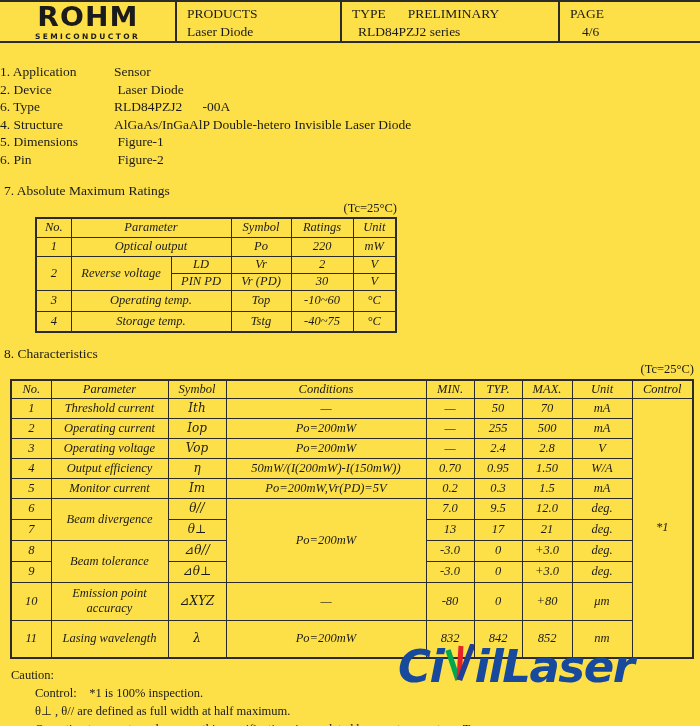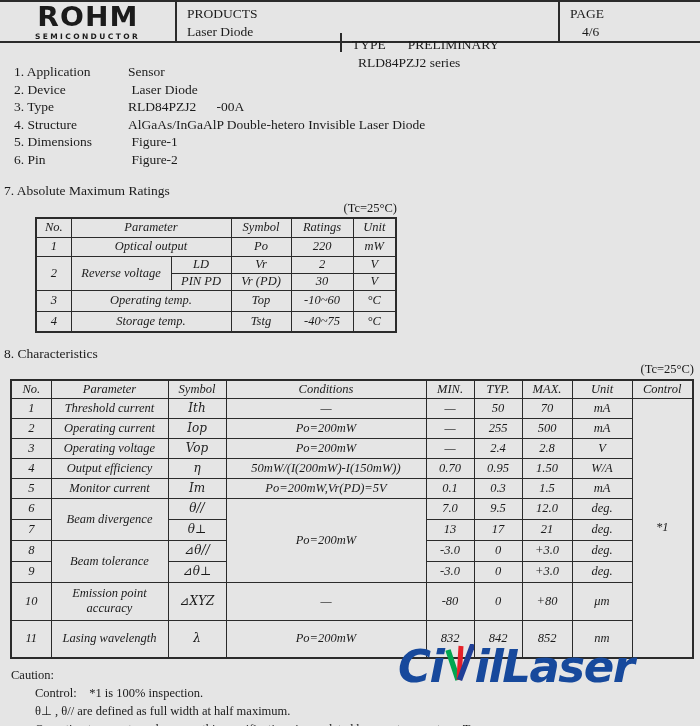--- a/index.html
+++ b/index.html
@@ -5,21 +5,21 @@
   * { box-sizing: border-box; }
   html, body { margin: 0; padding: 0; }
   body {
     width: 700px; height: 726px;
     background: #ffffff;
     font-family: "Liberation Serif", serif;
     color: #1b1b1b;
     position: relative;
     overflow: hidden;
   }
-  .page { width: 700px; height: 726px; position: relative; background: #e5e5e5; }
+  .page { width: 700px; height: 726px; position: relative; background: #fde047; }
 
   
   .header {
     display: flex;
     height: 43px;
     border-top: 2px solid #2b2b2b;
     border-bottom: 2px solid #2b2b2b;
   }
   .h-logo {
     width: 175px;
@@ -42,28 +42,28 @@
     letter-spacing: 2.4px;
     margin-top: 2px;
   }
   .h-cell {
     border-left: 2px solid #2b2b2b;
     padding: 3px 8px 16px 10px;
     font-size: 13.5px;
     line-height: 18px;
   }
   .h-products { width: 165px; }
-  .h-type { width: 218px; margin-top: 31px; }
+  .h-type { width: 218px; }
   .h-page { flex: 1; font-family: Liberation Serif, serif; }
   .h-status { margin-left: 22px; }
   .h-value2 { padding-left: 6px; }
   .h-page-val { padding-left: 12px; }
 
   
-  .info { margin: 20px 0 0 14px; font-size: 13.5px; }
+  .info { margin: 20px 0 0 0; font-size: 13.5px; }
   .info-row { display: flex; line-height: 17.5px; }
   .li-label { width: 114px; }
   .li-value { white-space: pre; }
 
   
   .sec-title { margin-left: 4px; font-size: 13.5px; }
   .sec7-title { margin-top: 15px; }
   .tc-note { font-size: 12.5px; }
   .sec7-note { width: 397px; text-align: right; margin-top: 2px; }
   .sec8-title { margin-top: 13px; }
@@ -140,21 +140,21 @@
   <div class="info">
     <div class="info-row">
       <span class="li-label">1. Application</span>
       <span class="li-value">Sensor</span>
     </div>
     <div class="info-row">
       <span class="li-label">2. Device</span>
       <span class="li-value"> Laser Diode</span>
     </div>
     <div class="info-row">
-      <span class="li-label">3. Type</span>
+      <span class="li-label">6. Type</span>
       <span class="li-value">RLD84PZJ2      -00A</span>
     </div>
     <div class="info-row">
       <span class="li-label">4. Structure</span>
       <span class="li-value">AlGaAs/InGaAlP Double-hetero Invisible Laser Diode</span>
     </div>
     <div class="info-row">
       <span class="li-label">5. Dimensions</span>
       <span class="li-value"> Figure-1</span>
     </div>
@@ -288,21 +288,21 @@
       <td>0.70</td>
       <td>0.95</td>
       <td>1.50</td>
       <td>W/A</td>
     </tr>
     <tr>
       <td>5</td>
       <td>Monitor current</td>
       <td class="sym">Im</td>
       <td>Po=200mW,Vr(PD)=5V</td>
-      <td>0.1</td>
+      <td>0.2</td>
       <td>0.3</td>
       <td>1.5</td>
       <td>mA</td>
     </tr>
     <tr class="deg">
       <td>6</td>
       <td rowspan="2">Beam divergence</td>
       <td class="sym">θ//</td>
       <td rowspan="4">Po=200mW</td>
       <td>7.0</td>

